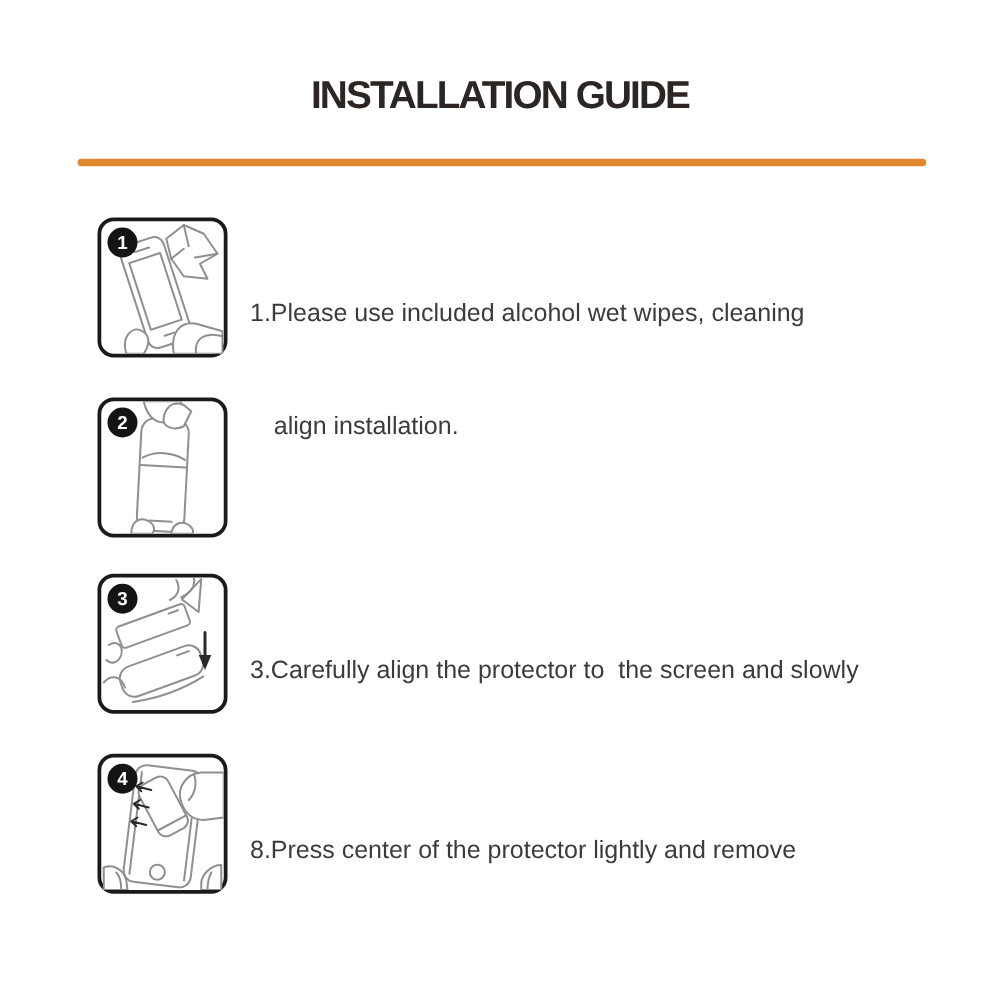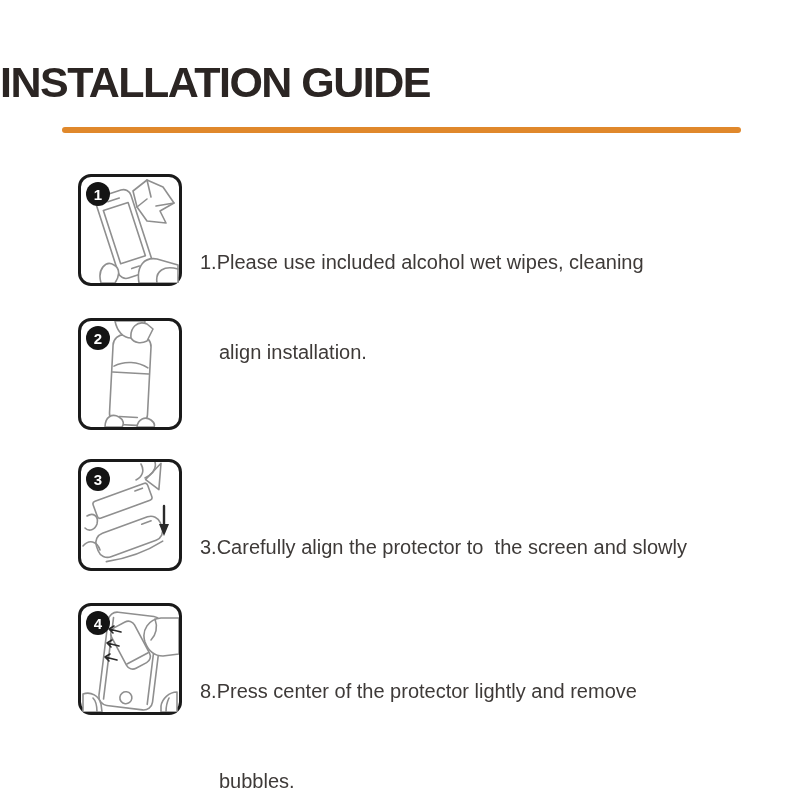--- a/index.html
+++ b/index.html
@@ -1,41 +1,41 @@
 <!DOCTYPE html>
 <html><head>
 <meta charset="utf-8">
 <style>
   html,body{margin:0;padding:0;background:#ffffff;}
   .page{
     position:relative;width:800px;height:800px;background:#ffffff;overflow:hidden;
     font-family:"Liberation Sans", sans-serif;
   }
   .title{
-    position:absolute;left:0;top:58px;width:800px;margin:0;text-align:left;
-    font-size:43px;font-weight:bold;letter-spacing:-1.5px;color:#2b2523;
+    position:absolute;left:0;top:58px;width:800px;margin:0;text-align:center;
+    font-size:31px;font-weight:bold;letter-spacing:-1.5px;color:#2b2523;
   }
   .divider{
     position:absolute;left:62px;top:127px;width:679px;height:6px;
     background:#e0882b;border-radius:3px;
   }
   .step{position:absolute;left:0;width:800px;height:120px;}
   .step-box{
     position:absolute;left:78px;top:0;width:104px;height:112px;
     border:3px solid #1a1a1a;border-radius:13px;box-sizing:border-box;
     background:#ffffff;
   }
   .step-box svg{position:absolute;left:0;top:0;width:98px;height:106px;}
   .badge{
     position:absolute;left:5px;top:5px;width:24px;height:24px;border-radius:50%;
     background:#141414;color:#ffffff;font-size:15px;font-weight:bold;
     display:flex;align-items:center;justify-content:center;
   }
   .step-text{
-    position:absolute;left:200px;top:13px;
+    position:absolute;left:200px;top:2px;
     font-size:20px;line-height:30px;color:#3e3a38;white-space:pre;
   }
   .step-text .cont{padding-left:19px;}
   .art{stroke:#8f8f8f;fill:none;stroke-width:1.6;stroke-linecap:round;stroke-linejoin:round;}
   .artf{stroke:#8f8f8f;fill:#ffffff;stroke-width:1.6;stroke-linecap:round;stroke-linejoin:round;}
   .arrow{stroke:#2a2a2a;fill:none;stroke-width:2.4;stroke-linecap:round;}
   .arrowhead{fill:#2a2a2a;stroke:none;}
 </style>
 </head>
 <body>
@@ -141,17 +141,16 @@
         <path class="artf" d="M2,88 C10,85 18,90 20,98 L21,106 L2,106 Z"></path>
         <path class="artf" d="M96,86 C88,86 81,93 80,100 L80,106 L96,106 Z"></path>
         <path class="art" d="M12,92 C15,95 16,100 16,106 M88,92 C86,96 85,100 85,106"></path>
       </svg>
       <div class="badge">
         <span>4</span>
       </div>
     </div>
     <div class="step-text">
       <div class="line">8.Press center of the protector lightly and remove</div>
-      <div class="line cont">bubbles.</div>
     </div>
   </section>
 
 </div>
 
 </body></html>

